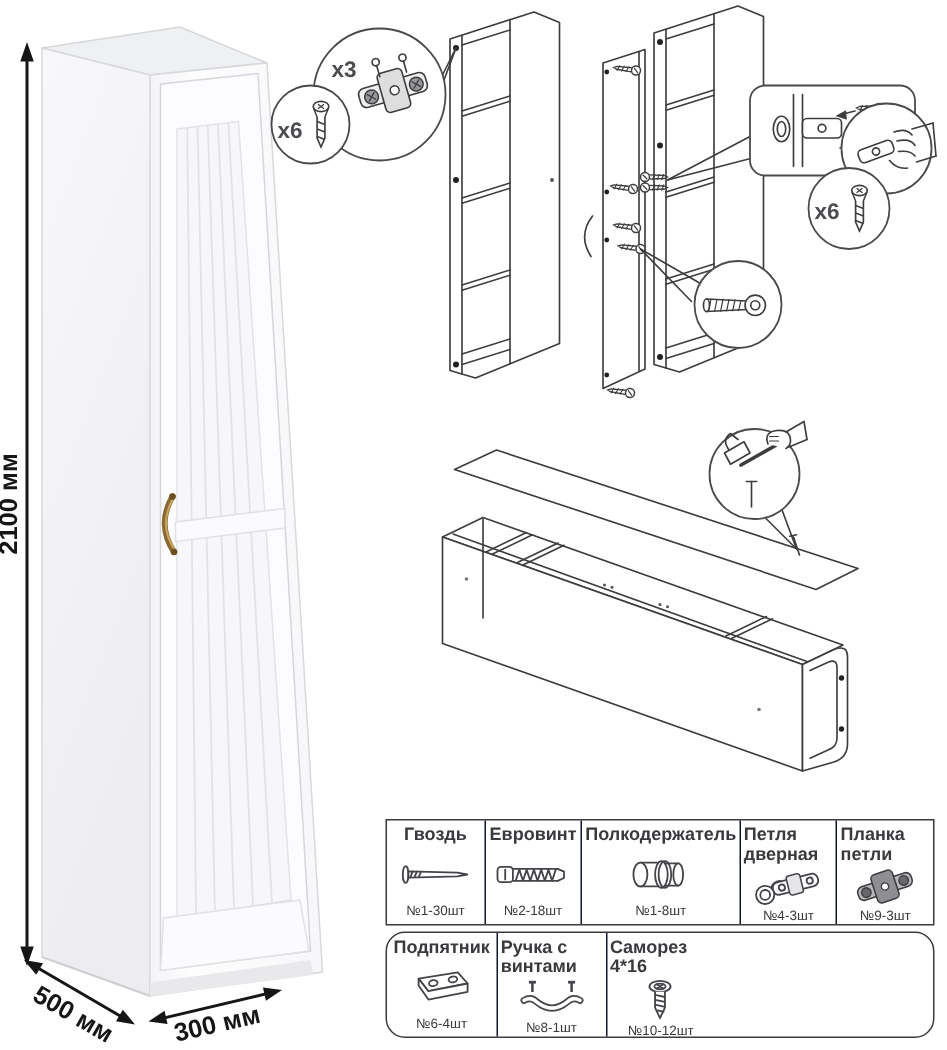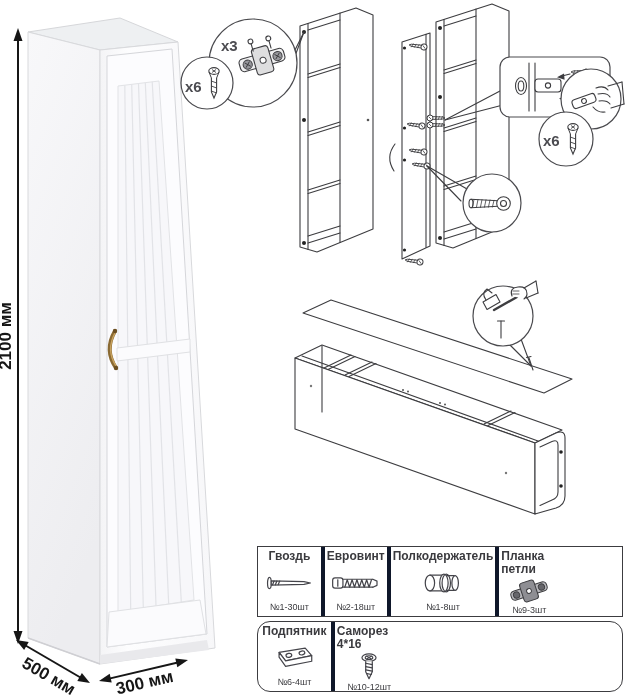--- a/index.html
+++ b/index.html
@@ -12,21 +12,21 @@
   
   .ln{stroke:#3d3d40;fill:none;stroke-width:1.1;stroke-linejoin:round;stroke-linecap:round;}
   .lnf{stroke:#3d3d40;fill:#ffffff;stroke-width:1.1;stroke-linejoin:round;}
   .lnt{stroke:#4a4a4e;fill:#ffffff;stroke-width:1.2;stroke-linejoin:round;}
   .dim-text{font-family:"Liberation Sans",sans-serif;font-size:17px;font-weight:bold;fill:#161616;}
   .qty-text{font-family:"Liberation Sans",sans-serif;font-size:15px;font-weight:bold;fill:#4b4b50;}
   
   .parts-table{position:absolute;left:257px;top:546px;width:366px;}
   .pt-row{display:grid;grid-template-columns:repeat(5,1fr);border:1.5px solid #3c3c40;background:#fff;}
   .pt-row + .pt-row{margin-top:4px;border-radius:13px;}
-  .pt-cell{border-left:4px solid #0f172a;height:69px;display:flex;flex-direction:column;
+  .pt-cell{border-left:1px solid #0f172a;height:69px;display:flex;flex-direction:column;
     align-items:center;justify-content:space-between;padding:3px 2px 4px 2px;box-sizing:border-box;}
   .pt-cell:first-child{border-left:none;}
   .pt-name{font-size:12px;font-weight:bold;color:#3a3a3e;text-align:left;line-height:1.12;}
   .pt-qty{font-size:9px;font-weight:normal;color:#3a3a3e;text-align:center;}
   .pt-icon{flex:0 0 auto;}
   .pt-icon .st{stroke:#44444a;fill:none;stroke-width:1.3;stroke-linecap:round;stroke-linejoin:round;}
   .pt-icon .stf{stroke:#44444a;fill:#fff;stroke-width:1.3;stroke-linejoin:round;}
 </style>
 </head>
 <body>
@@ -336,20 +336,35 @@
         <path class="st" d="M14,6.5 H28 M14,23.5 H28"></path>
         <ellipse class="stf" cx="14" cy="15" rx="5" ry="8.5"></ellipse>
         <ellipse class="stf" cx="29" cy="15" rx="4.5" ry="9.5"></ellipse>
         <path class="st" d="M32,7 H41 M32,23 H41"></path>
         <ellipse class="stf" cx="41" cy="15" rx="3.5" ry="8"></ellipse>
         <ellipse class="st" cx="31.5" cy="15" rx="4.5" ry="9.5"></ellipse>
       </svg>
       <div class="pt-qty">№1-8шт</div>
     </div>
 
+    <div class="pt-cell">
+      <div class="pt-name">Петля дверная</div>
+      <svg class="pt-icon" width="56" height="28" viewBox="0 0 56 30">
+        <path class="st" d="M15,16 q2,-5 7,-5"></path>
+        <g transform="rotate(-14 32 13)">
+          <rect class="stf" x="16" y="9" width="33" height="9" rx="4"></rect>
+          <rect x="27" y="6.5" width="10" height="14" rx="2" fill="#e6e6e8" stroke="#44444a" stroke-width="1.1"></rect>
+          <circle class="stf" cx="22.5" cy="13.5" r="2.2"></circle>
+          <circle class="stf" cx="43" cy="13.5" r="2.2"></circle>
+        </g>
+        <circle class="stf" cx="11" cy="21" r="6.5"></circle>
+        <circle class="st" cx="11" cy="21" r="3.5"></circle>
+      </svg>
+      <div class="pt-qty">№4-3шт</div>
+    </div>
 
     <div class="pt-cell">
       <div class="pt-name">Планка петли</div>
       <svg class="pt-icon" width="56" height="28" viewBox="0 0 56 30">
         <g transform="rotate(-18 28 15)">
           <rect x="8" y="10" width="40" height="10" rx="4" fill="#b9b9bd" stroke="#3d3d40" stroke-width="1.1"></rect>
           <rect x="20" y="4.5" width="16" height="21" rx="3" fill="#8e8e93" stroke="#3d3d40" stroke-width="1.1"></rect>
           <circle cx="14" cy="15" r="3.4" fill="#66666b" stroke="#3d3d40"></circle>
           <circle cx="42" cy="15" r="3.4" fill="#66666b" stroke="#3d3d40"></circle>
           <circle cx="28" cy="15" r="2.6" fill="#fff" stroke="#3d3d40"></circle>
@@ -366,20 +381,32 @@
       <svg class="pt-icon" width="56" height="28" viewBox="0 0 56 30">
         <path class="stf" d="M12,9 L40,4.5 L47,12.5 L19,18 Z"></path>
         <path class="stf" d="M12,9 L12,14 L19,24 L47,18.5 L47,12.5 L19,18 Z"></path>
         <ellipse class="stf" cx="22.5" cy="12.2" rx="3.1" ry="2.1" transform="rotate(-10 22.5 12.2)"></ellipse>
         <ellipse class="stf" cx="36.5" cy="9.6" rx="3.1" ry="2.1" transform="rotate(-10 36.5 9.6)"></ellipse>
       </svg>
       <div class="pt-qty">№6-4шт</div>
     </div>
 
 
+    <div class="pt-cell">
+      <div class="pt-name">Ручка с винтами</div>
+      <svg class="pt-icon" width="56" height="28" viewBox="0 0 56 30">
+        <path d="M14,3 v7" stroke="#44444a" stroke-width="1.8"></path>
+            <path d="M11.5,3 h5" stroke="#44444a" stroke-width="2"></path>
+        <path d="M42,3 v7" stroke="#44444a" stroke-width="1.8"></path>
+            <path d="M39.5,3 h5" stroke="#44444a" stroke-width="2"></path>
+        <path d="M8,16 q5,-3 9,1 q11,9 22,0 q4,-4 9,-1" stroke="#44444a" stroke-width="5" fill="none" stroke-linecap="round"></path>
+        <path d="M8,16 q5,-3 9,1 q11,9 22,0 q4,-4 9,-1" stroke="#ffffff" stroke-width="2.6" fill="none" stroke-linecap="round"></path>
+      </svg>
+      <div class="pt-qty">№8-1шт</div>
+    </div>
 
 
     <div class="pt-cell">
       <div class="pt-name">Саморез 4*16</div>
       <svg class="pt-icon" width="56" height="30" viewBox="0 0 56 32">
         <ellipse class="stf" cx="28" cy="6" rx="7.5" ry="4"></ellipse>
         <ellipse class="st" cx="28" cy="6" rx="4" ry="2"></ellipse>
         <path class="st" d="M25.5,4.5 L30.5,7.5 M30.5,4.5 L25.5,7.5" stroke-width="1"></path>
         <path class="stf" d="M24.5,9.8 L24.5,21 L28,28.5 L31.5,21 L31.5,9.8"></path>
         <path class="st" d="M24.5,12 L31.5,13.5 M24.5,15.5 L31.5,17 M24.5,19 L31.5,20.5 M26,23 L30.5,24" stroke-width="1"></path>

